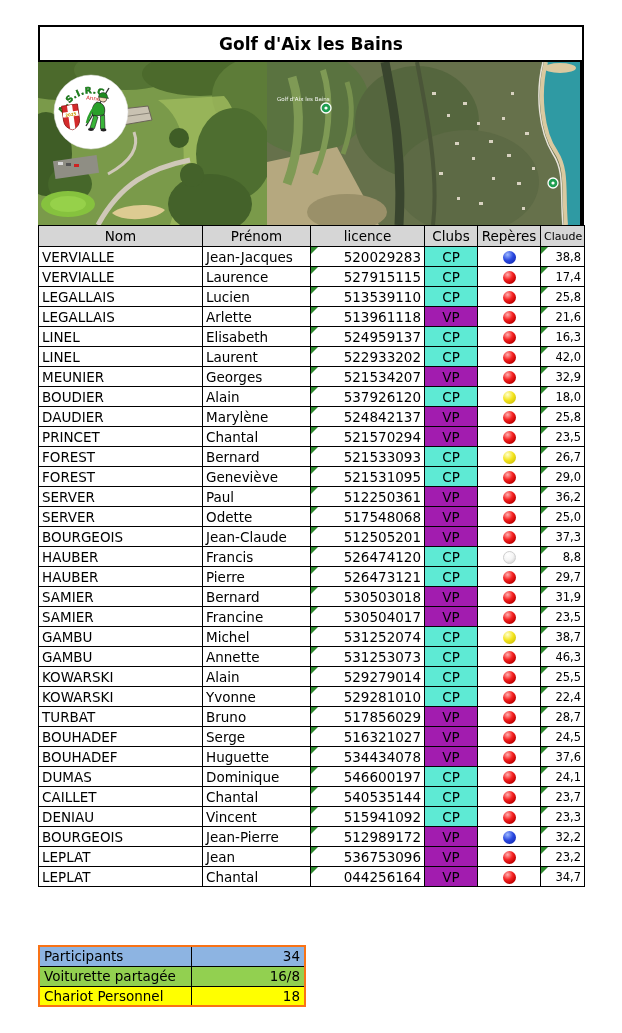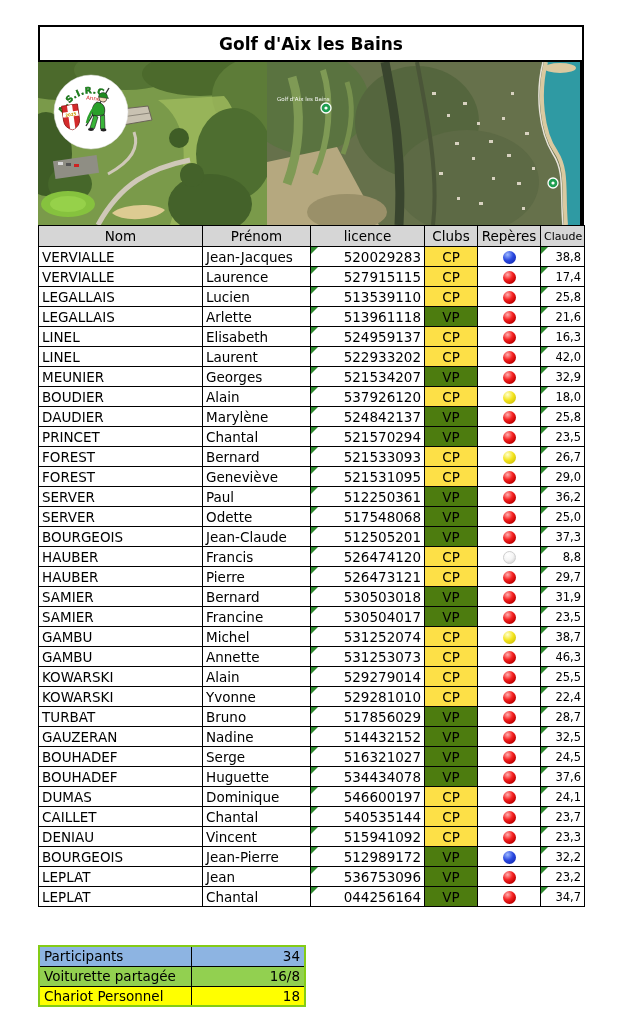--- a/index.html
+++ b/index.html
@@ -22,38 +22,38 @@
   table.members th,table.members td{border:1px solid #000;height:20px;padding:0 3px;
     overflow:hidden;white-space:nowrap;box-sizing:border-box;position:relative;}
   table.members th{background:#d6d6d6;font-weight:normal;height:21px;text-align:center;}
   th.h-left{text-align:left;padding-left:4px;}
   th.h-index{background:#bdbdbd;font-size:11px;}
   td.c-nom,td.c-pre{text-align:left;padding-left:4px;}
   td.c-lic{text-align:right;padding-right:6px;}
   td.c-club{text-align:center;}
   td.c-rep{text-align:center;}
   td.c-idx{text-align:right;padding-right:4px;font-size:11.5px;}
-  .club-CP{background:#fde047;margin-left:36px;}
-  .club-VP{background:#4d7c0f;}
+  .club-CP{background:#5eead4;margin-left:36px;}
+  .club-VP{background:#a21caf;}
 
   
   .tri{position:absolute;top:0;left:0;width:0;height:0;
     border-top:7px solid #2e8b2e;border-right:7px solid transparent;}
 
   
   .ball{display:inline-block;width:13px;height:13px;border-radius:50%;vertical-align:middle;}
   .ball-red{background:radial-gradient(circle at 35% 28%,#ffb0b0 0%,#f52525 40%,#c40000 72%,#8d0000 100%);}
   .ball-blue{background:radial-gradient(circle at 35% 28%,#9db9ff 0%,#2a48e0 45%,#0a1f9e 100%);}
   .ball-yellow{background:radial-gradient(circle at 35% 28%,#ffffd0 0%,#f3e41c 45%,#bcae00 100%);}
   .ball-white{background:radial-gradient(circle at 35% 28%,#ffffff 0%,#f4f4f4 50%,#c6c6c6 100%);
     border:1px solid #cfcfcf;box-sizing:border-box;}
 
   
   table.summary{border-collapse:collapse;table-layout:fixed;position:absolute;left:38px;top:945px;
-    width:250px;font-size:13.5px;border:2px solid #84cc16;}
+    width:250px;font-size:13.5px;border:2px solid #f97316;}
   table.summary td{border:1px solid #000;height:20px;padding:0 4px;box-sizing:border-box;white-space:nowrap;}
   td.s-label{text-align:left;width:152px;}
   td.s-value{text-align:right;width:114px;}
 </style>
 </head>
 <body>
 
 <div class="sheet">
 
   <div class="title-box">
@@ -381,28 +381,20 @@
         </tr>
         <tr>
           <td class="c-nom">TURBAT</td>
           <td class="c-pre">Bruno</td>
           <td class="c-lic"><i class="tri"></i>517856029</td>
           <td class="c-club club-VP">VP</td>
           <td class="c-rep"><span class="ball ball-red"></span></td>
           <td class="c-idx"><i class="tri"></i>28,7</td>
         </tr>
         <tr>
-          <td class="c-nom">GAUZERAN</td>
-          <td class="c-pre">Nadine</td>
-          <td class="c-lic"><i class="tri"></i>514432152</td>
-          <td class="c-club club-VP">VP</td>
-          <td class="c-rep"><span class="ball ball-red"></span></td>
-          <td class="c-idx"><i class="tri"></i>32,5</td>
-        </tr>
-        <tr>
           <td class="c-nom">BOUHADEF</td>
           <td class="c-pre">Serge</td>
           <td class="c-lic"><i class="tri"></i>516321027</td>
           <td class="c-club club-VP">VP</td>
           <td class="c-rep"><span class="ball ball-red"></span></td>
           <td class="c-idx"><i class="tri"></i>24,5</td>
         </tr>
         <tr>
           <td class="c-nom">BOUHADEF</td>
           <td class="c-pre">Huguette</td>

